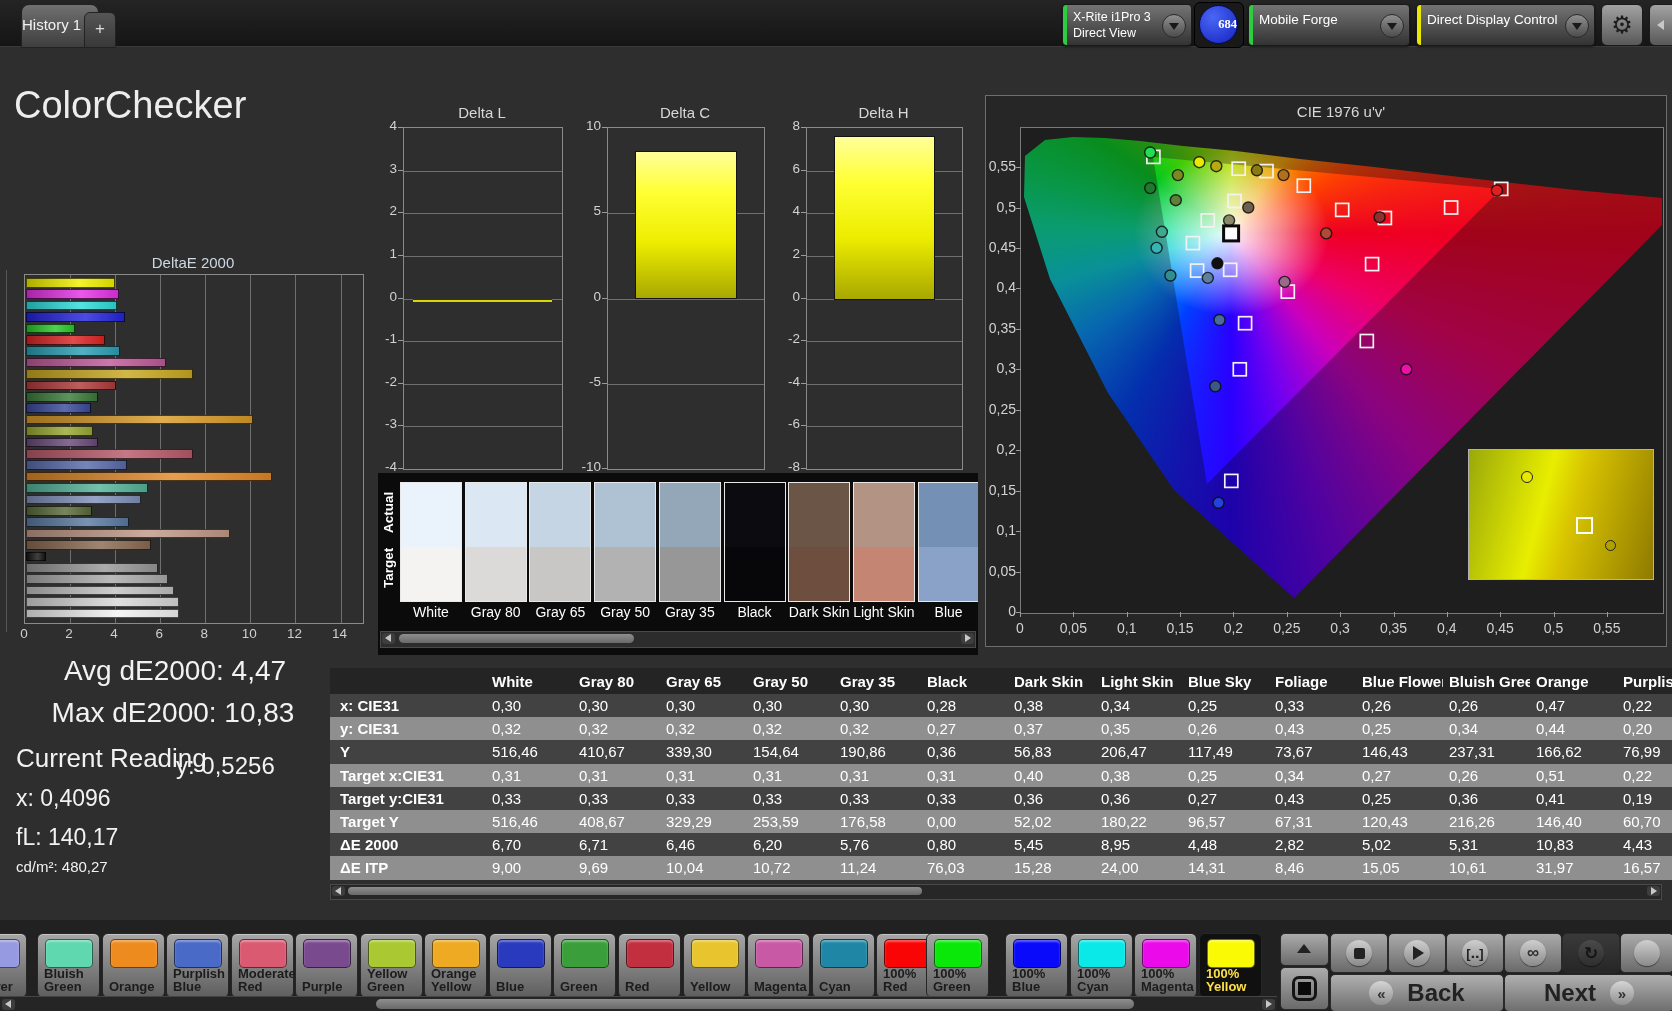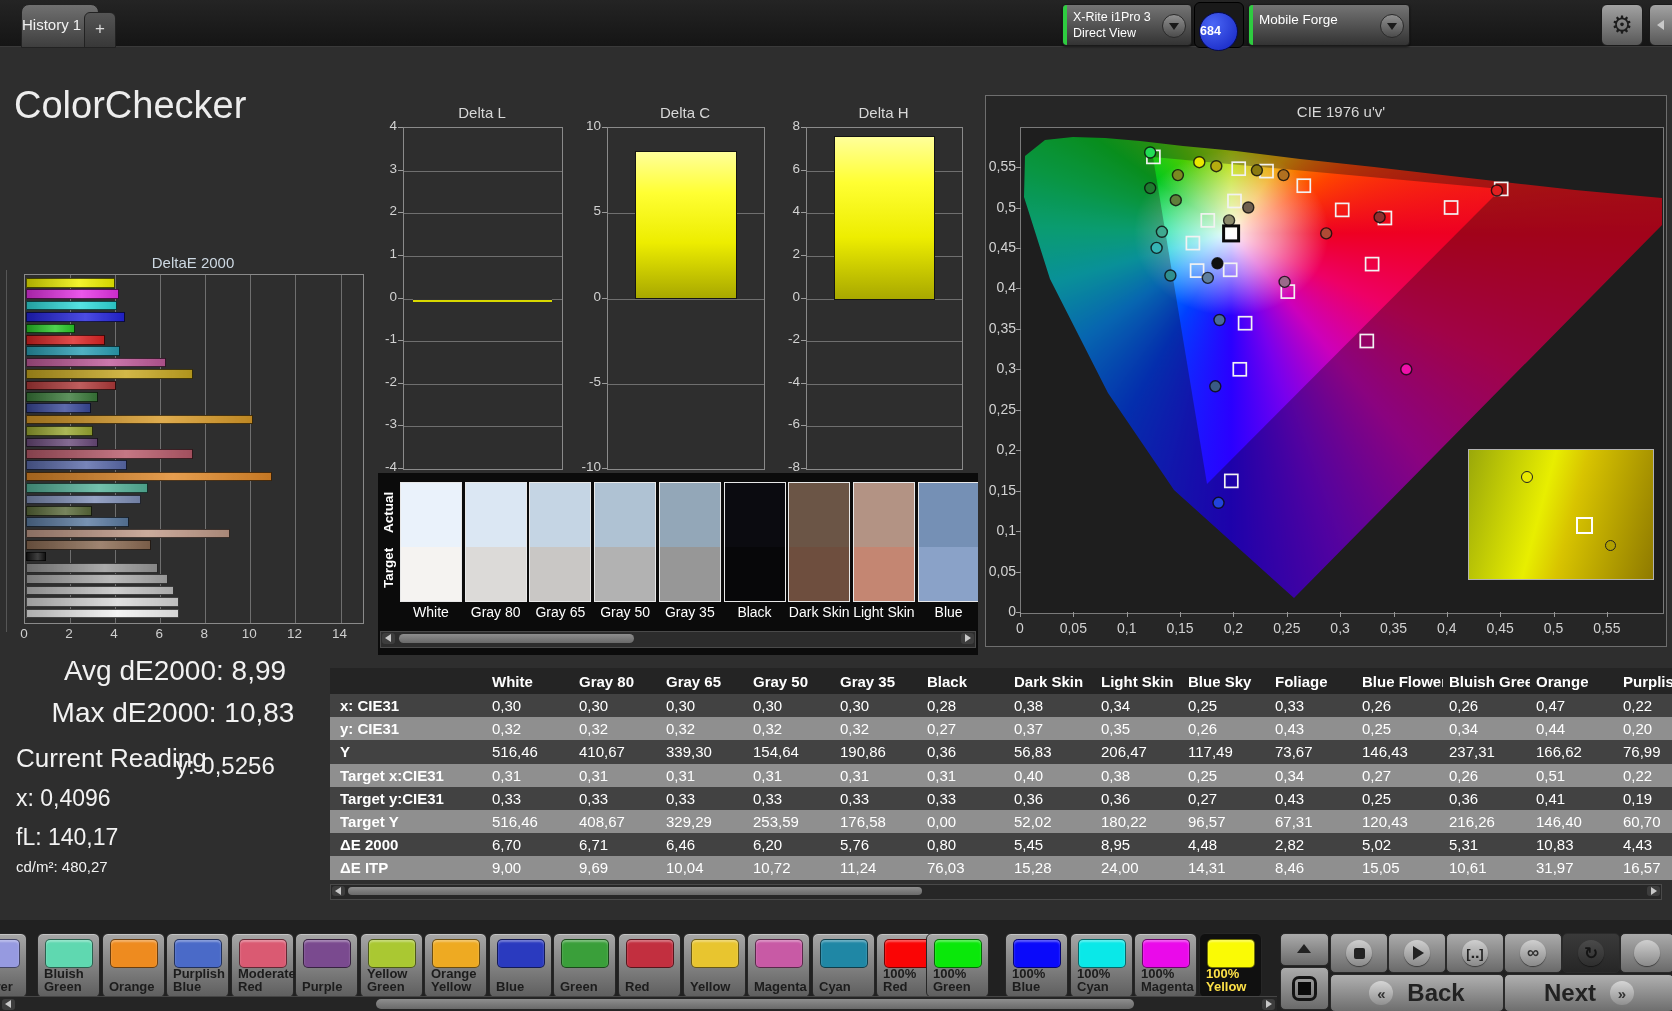--- a/index.html
+++ b/index.html
@@ -18,23 +18,23 @@
   .ddl1{position:absolute;left:10px;top:5px;font-size:12.5px;color:#fff;}
   .ddl2{position:absolute;left:10px;bottom:5px;font-size:12.5px;color:#fff;}
   .ddl-single{position:absolute;left:10px;top:7px;font-size:13.5px;color:#fff;}
   .chevbtn{position:absolute;right:5px;top:50%;margin-top:-11px;width:22px;height:22px;border-radius:50%;
            background:linear-gradient(#909090,#4c4c4c);border:1px solid #2a2a2a;}
   .tri-down{position:absolute;left:50%;top:50%;margin:-3px 0 0 -5px;width:0;height:0;
             border-left:5px solid transparent;border-right:5px solid transparent;border-top:7px solid #191919;}
   .tri-up{width:0;height:0;border-left:7px solid transparent;border-right:7px solid transparent;border-bottom:9px solid #222;}
   .tri-left-light{width:0;height:0;border-top:5px solid transparent;border-bottom:5px solid transparent;border-right:7px solid #c8c8c8;}
   #badge-wrap{left:1194px;top:2px;width:48px;height:44px;border-radius:6px;background:#191919;border:1px solid #000;}
-  #badge-circle{position:absolute;left:4px;top:9px;width:37px;height:37px;border-radius:50%;
+  #badge-circle{position:absolute;left:4px;top:2px;width:37px;height:37px;border-radius:50%;
                 background:radial-gradient(circle at 35% 30%,#4a66f5,#1322c0);border:1px solid #050a50;
-                color:#fff;font-size:12.5px;font-weight:bold;text-align:left;line-height:37px;}
+                color:#fff;font-size:12.5px;font-weight:bold;text-align:right;line-height:37px;font-family:Liberation Serif, serif;}
   #btn-gear{left:1601px;top:4px;width:40px;height:40px;border-radius:6px;background:linear-gradient(#a2a2a2,#585858);
             border:1px solid #1a1a1a;text-align:center;line-height:40px;font-size:24px;color:#1c1c1c;}
   #btn-edge{left:1649px;top:4px;width:30px;height:40px;border-radius:6px;background:linear-gradient(#a2a2a2,#585858);border:1px solid #1a1a1a;}
   
   #page-title{left:14px;top:84px;font-size:38px;color:#ededed;}
   .sumtxt{color:#f2f2f2;}
   
   .frame{border:1px solid #8a8a8a;background:transparent;}
   .charttitle{position:absolute;color:#cdd8e2;font-size:15px;text-align:center;}
   
@@ -98,20 +98,27 @@
     </div>
 
     <div class="abs dd" style="left:1248px;top:4px;width:160px;height:40px;">
       <div class="ddstripe" style="background: rgb(46, 204, 64);"></div>
       <div class="ddl-single nw">Mobile Forge</div>
       <div class="chevbtn">
           <div class="tri-down"></div>
         </div>
     </div>
 
+    <div class="abs dd" style="left:1416px;top:4px;width:177px;height:40px;">
+      <div class="ddstripe" style="background: rgb(232, 232, 0);"></div>
+      <div class="ddl-single nw">Direct Display Control</div>
+      <div class="chevbtn">
+          <div class="tri-down"></div>
+        </div>
+    </div>
 
     <div id="btn-gear" class="abs">⚙</div>
     <div id="btn-edge" class="abs">
       <div class="tri-left-light" style="position:absolute;left:7px;top:15px;"></div>
     </div>
   </div>
 
   <div id="page-title" class="abs nw">ColorChecker</div>
 
   <div class="abs" style="left:6px;top:270px;width:1px;height:362px;background:#565656;"></div>
@@ -327,21 +334,21 @@
       <div style="position: absolute; left: 1553.5px; top: 612px; width: 1px; height: 5px; background: rgb(154, 154, 154);"></div>
       <div style="position: absolute; left: 1588.8px; top: 620px; width: 36px; text-align: center; color: rgb(210, 210, 210); font-size: 14px;">0,55</div>
       <div style="position: absolute; left: 1606.8px; top: 612px; width: 1px; height: 5px; background: rgb(154, 154, 154);"></div>
     </div>
   <div id="cie-inset" class="abs">
       <div style="position: absolute; left: 28%; top: 16%; width: 10px; height: 10px; border-radius: 50%; background: rgb(232, 232, 0); border: 1.5px solid rgb(34, 34, 34);"></div>
       <div style="position: absolute; left: 58%; top: 52%; width: 13px; height: 13px; border: 2px solid rgb(255, 255, 255);"></div>
       <div style="position: absolute; left: 74%; top: 70%; width: 9px; height: 9px; border-radius: 50%; background: rgb(176, 160, 0); border: 1.5px solid rgb(34, 34, 34);"></div>
     </div>
 
-  <div class="abs sumtxt nw" style="left:30px;top:655px;width:290px;text-align:center;font-size:28px;">Avg dE2000: 8,99</div>
+  <div class="abs sumtxt nw" style="left:30px;top:655px;width:290px;text-align:center;font-size:28px;">Avg dE2000: 4,47</div>
   <div class="abs sumtxt nw" style="left:18px;top:697px;width:310px;text-align:center;font-size:28px;">Max dE2000: 10,83</div>
   <div class="abs sumtxt nw" style="left:16px;top:743px;font-size:26px;">Current Reading</div>
   <div class="abs sumtxt nw" style="left:16px;top:785px;font-size:23px;">x: 0,4096</div>
   <div class="abs sumtxt nw" style="left:176px;top:752px;font-size:24px;">y: 0,5256</div>
   <div class="abs sumtxt nw" style="left:16px;top:824px;font-size:23px;">fL: 140,17</div>
   <div class="abs sumtxt nw" style="left:16px;top:858px;font-size:15px;">cd/m²: 480,27</div>
 
   <div id="table" class="abs">
       <div class="trow" style="position: absolute; left: 0px; top: 0px; height: 26px; background: rgb(36, 36, 36); font-weight: bold;">
         <div class="tlabel" style="position: relative;"></div>

